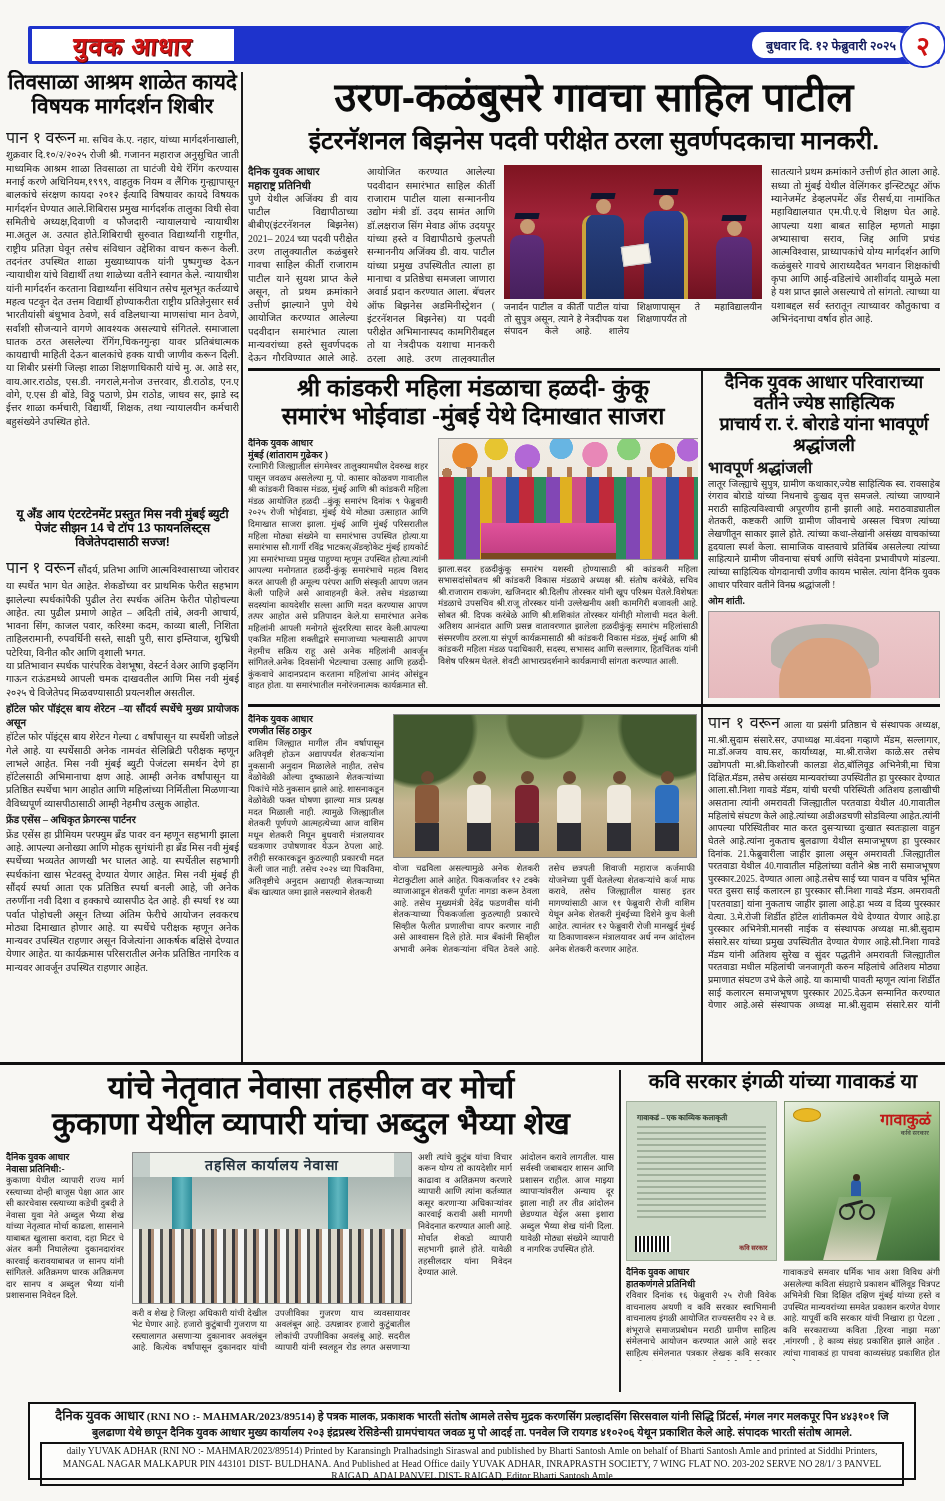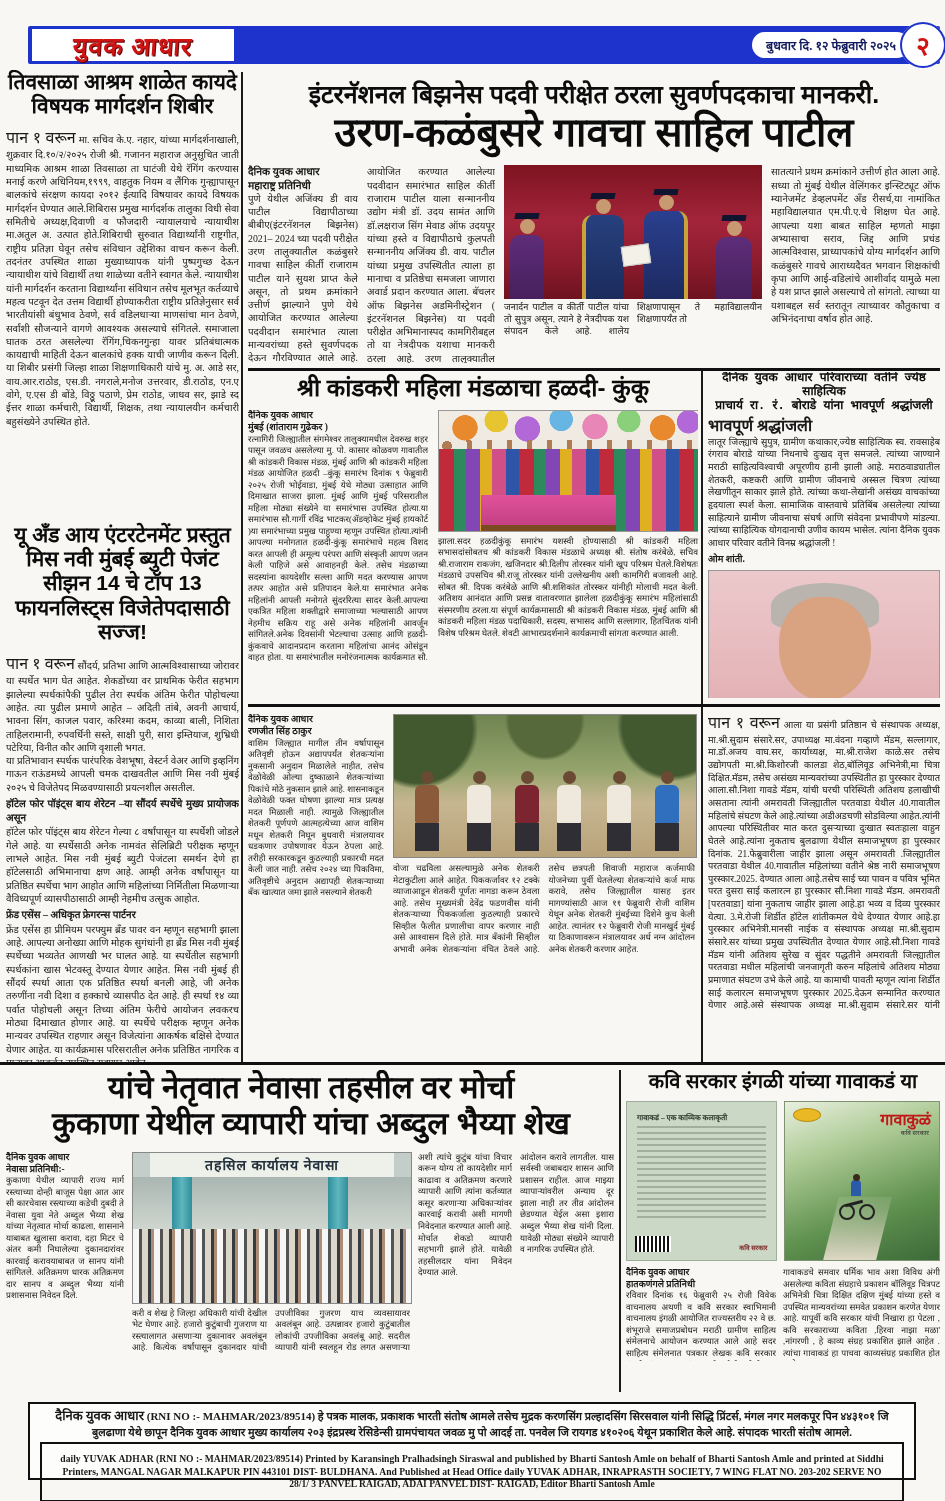--- a/index.html
+++ b/index.html
@@ -21,21 +21,21 @@
   .fs86{font-size:8.6px;line-height:1.34;}
   .fs93{font-size:9.3px;}
   .byline{font-weight:800;font-size:10.5px;line-height:1.25;}
   .lead-bold{font-weight:400;font-size:16px;}
   .subhead-inline{font-weight:800;font-size:10px;margin:3px 0 1px;}
   .vline{position:absolute;width:2px;background:#1a1a1a;}
   .hline{position:absolute;height:2.5px;background:#101010;}
   
   .col-left{position:absolute;left:6px;top:70px;width:233px;height:992px;overflow:hidden;}
   .left-head{font-size:21px;margin:0 0 8px;}
-  .beauty-head{font-size:21px;margin:16px 0 8px;}
+  .beauty-head{font-size:12px;margin:1px 0 8px;}
   
   .main-art{position:absolute;left:248px;top:74px;width:692px;height:292px;overflow:hidden;}
   .main-headline{font-size:40px;}
   .main-sub{font-size:25px;margin-top:6px;}
   .main-cols{display:flex;gap:9px;margin-top:10px;height:198px;}
   .mc1{width:110px;} .mc2{width:128px;} .mc3{width:148px;flex:1;}
   .photo-wrap{width:258px;flex:none;}
   .caption{font-size:9.2px;line-height:1.3;text-align:justify;column-count:2;column-gap:8px;margin-top:3px;overflow:hidden;height:56px;}
   
   .photo-grad{position:relative;width:258px;height:134px;overflow:hidden;
@@ -63,21 +63,21 @@
       radial-gradient(circle 12px at 96% 9%,#b268d6 95%,transparent),
       linear-gradient(180deg,#f1ece4 0%,#e9e3d8 100%);}
   .haldi-women{position:absolute;left:0;right:0;top:32%;bottom:0;
     background:repeating-linear-gradient(90deg,#c02a3a 0 15px,#2d8a5c 15px 27px,#8247b5 27px 41px,#e0b021 41px 53px,#cf4f86 53px 67px,#2f55a8 67px 80px);}
   .haldi-heads{position:absolute;left:0;right:0;top:24%;height:12px;
     background:repeating-radial-gradient(circle at 8px 6px,#b07a52 0 5px,transparent 5px 20px);}
   .haldi-table{position:absolute;left:16%;width:52%;bottom:0;height:30%;
     background:linear-gradient(180deg,#e0529a,#bf3c80);box-shadow:0 -6px 0 #7a4a20 inset;}
   
   .shraddh{position:absolute;left:708px;top:372px;width:232px;height:326px;overflow:hidden;}
-  .shraddh-head{font-size:12px;font-family:Liberation Mono, monospace;}
+  .shraddh-head{font-size:18px;font-family:Liberation Serif, serif;}
   .photo-portrait{position:relative;width:230px;height:176px;margin-top:4px;border:1px solid #999;overflow:hidden;
     background:linear-gradient(180deg,#ecc9cb 0%,#e5b6ba 60%,#ddA7ac 100%);}
   .pface{position:absolute;left:70px;top:26px;width:92px;height:104px;border-radius:48% 52% 55% 55%;background:#d9a381;}
   .phair{position:absolute;left:62px;top:12px;width:108px;height:46px;border-radius:50% 50% 20% 20%;background:#b9b4ad;}
   
   .farmers{position:absolute;left:248px;top:708px;width:450px;height:352px;overflow:hidden;}
   .farm-head{font-size:29px;}
   .farm-cols{display:flex;gap:9px;margin-top:6px;}
   .fc1{width:136px;}
   .fright{width:302px;flex:none;}
@@ -134,21 +134,21 @@
   .cyc-head{position:absolute;width:7px;height:7px;border-radius:50%;background:#3a2a1a;}
   .bk-path{position:absolute;left:30%;bottom:0;width:34%;height:40%;background:linear-gradient(180deg,rgba(238,238,228,.1),#ded8c4);transform:skewX(-14deg);}
   .book-cols{display:flex;gap:7px;margin-top:6px;height:94px;}
   .bkc1{width:150px;} .bkc2{width:157px;}
   
   .footer-box{position:absolute;left:28px;top:1402px;width:888px;height:78px;border:2px solid #111;background:#fdfdfb;
               padding:3px 10px;box-sizing:border-box;}
   .footer-marathi{font-size:11px;font-weight:600;text-align:center;line-height:1.35;margin:0;}
   .footer-marathi .flead{font-weight:900;font-size:13px;}
   .footer-eng-box{border:2px solid #111;margin-top:3px;padding:1px 8px;}
-  .footer-eng{font-size:9.6px;font-weight:700;text-align:center;line-height:1.3;margin:8px;font-family:"Liberation Serif",serif;}
+  .footer-eng{font-size:9.6px;font-weight:400;text-align:center;line-height:1.3;margin:0;font-family:"Liberation Serif",serif;}
 </style>
 </head>
 <body>
 
 <div class="page">
 
   <div class="mast-bar">
     <div class="logo-box">
       <span class="logo-text">युवक आधार</span>
     </div>
@@ -174,22 +174,22 @@
       <div class="subhead-inline">हॉटेल फोर पॉइंट्स बाय शेरेटन –या सौंदर्य स्पर्धेचे मुख्य प्रायोजक असून</div>
       <div>हॉटेल फोर पॉइंट्स बाय शेरेटन गेल्या ८ वर्षांपासून या स्पर्धेशी जोडले गेले आहे. या स्पर्धेसाठी अनेक नामवंत सेलिब्रिटी परीक्षक म्हणून लाभले आहेत. मिस नवी मुंबई ब्युटी पेजंटला समर्थन देणे हा हॉटेलसाठी अभिमानाचा क्षण आहे. आम्ही अनेक वर्षांपासून या प्रतिष्ठित स्पर्धेचा भाग आहोत आणि महिलांच्या निर्मितीला मिळणाऱ्या वैविध्यपूर्ण व्यासपीठासाठी आम्ही नेहमीच उत्सुक आहोत.</div>
       <div class="subhead-inline">फ्रेंड एसेंस – अधिकृत फ्रेगरन्स पार्टनर</div>
       <div>फ्रेंड एसेंस हा प्रीमियम परफ्युम ब्रँड पावर वन म्हणून सहभागी झाला आहे. आपल्या अनोख्या आणि मोहक सुगंधांनी हा ब्रँड मिस नवी मुंबई स्पर्धेच्या भव्यतेत आणखी भर घालत आहे. या स्पर्धेतील सहभागी स्पर्धकांना खास भेटवस्तू देण्यात येणार आहेत. मिस नवी मुंबई ही सौंदर्य स्पर्धा आता एक प्रतिष्ठित स्पर्धा बनली आहे, जी अनेक तरुणींना नवी दिशा व हक्काचे व्यासपीठ देत आहे. ही स्पर्धा १४ व्या पर्वात पोहोचली असून तिच्या अंतिम फेरीचे आयोजन लवकरच मोठ्या दिमाखात होणार आहे. या स्पर्धेचे परीक्षक म्हणून अनेक मान्यवर उपस्थित राहणार असून विजेत्यांना आकर्षक बक्षिसे देण्यात येणार आहेत. या कार्यक्रमास परिसरातील अनेक प्रतिष्ठित नागरिक व मान्यवर आवर्जून उपस्थित राहणार आहेत.</div>
     </div>
   </div>
 
   <div class="vline" style="left:241px;top:72px;height:990px;"></div>
 
   <div class="main-art">
+    <div class="head-xl main-headline">उरण-कळंबुसरे गावचा साहिल पाटील</div>
     <div class="head-xl main-sub">इंटरनॅशनल बिझनेस पदवी परीक्षेत ठरला सुवर्णपदकाचा मानकरी.</div>
-    <div class="head-xl main-headline">उरण-कळंबुसरे गावचा साहिल पाटील</div>
     <div class="main-cols">
       <div class="mc1 body-text">
         <div class="byline">
           <span>दैनिक युवक आधार</span><br>
           <span>महाराष्ट्र प्रतिनिधी</span>
         </div>
         <span>पुणे येथील अजिंक्य डी वाय पाटील विद्यापीठाच्या बीबीए(इंटरनॅशनल बिझनेस) 2021– 2024 च्या पदवी परीक्षेत उरण तालुक्यातील कळंबुसरे गावचा साहिल कीर्ती राजाराम पाटील याने सुयश प्राप्त केले असून, तो प्रथम क्रमांकाने उत्तीर्ण झाल्याने पुणे येथे आयोजित करण्यात आलेल्या पदवीदान समारंभात त्याला मान्यवरांच्या हस्ते सुवर्णपदक देऊन गौरविण्यात आले आहे. तसेच विद्यापीठाचा बेस्ट स्टुडन्ट ऑफ द इयर अवॉर्डचा देखील तो मानकरी ठरला असल्याने सर्वच स्तरातून त्याच्यावर अभिनंदनाचा वर्षाव होत आहे. पुणे येथे</span>
       </div>
       <div class="mc2 body-text">आयोजित करण्यात आलेल्या पदवीदान समारंभात साहिल कीर्ती राजाराम पाटील याला सन्माननीय उद्योग मंत्री डॉ. उदय सामंत आणि डॉ.लक्षराज सिंग मेवाड ऑफ उदयपूर यांच्या हस्ते व विद्यापीठाचे कुलपती सन्माननीय अजिंक्य डी. वाय. पाटील यांच्या प्रमुख उपस्थितीत त्याला हा मानाचा व प्रतिष्ठेचा समजला जाणारा अवार्ड प्रदान करण्यात आला. बॅचलर ऑफ बिझनेस अडमिनीस्ट्रेशन ( इंटरनॅशनल बिझनेस) या पदवी परीक्षेत अभिमानास्पद कामगिरीबद्दल तो या नेत्रदीपक यशाचा मानकरी ठरला आहे. उरण तालुक्यातील ग्रामीण भागातील कळंबुसऱ्या सारख्या खेडे गावातील निवृत्त माध्यमिक शिक्षक राजाराम</div>
       <div class="photo-wrap">
@@ -221,20 +221,21 @@
       <div class="mc3 body-text">सातत्याने प्रथम क्रमांकाने उत्तीर्ण होत आला आहे. सध्या तो मुंबई येथील वेलिंगकर इन्स्टिट्यूट ऑफ म्यानेजमेंट डेव्हलपमेंट अँड रीसर्च,या नामांकित महाविद्यालयात एम.पी.ए.चे शिक्षण घेत आहे. आपल्या यशा बाबत साहिल म्हणतो माझा अभ्यासाचा सराव, जिद्द आणि प्रचंड आत्मविश्वास, प्राध्यापकांचे योग्य मार्गदर्शन आणि कळंबुसरे गावचे आराध्यदैवत भगवान शिक्षकांची कृपा आणि आई-वडिलांचे आशीर्वाद यामुळे मला हे यश प्राप्त झाले असल्याचे तो सांगतो. त्याच्या या यशाबद्दल सर्व स्तरातून त्याच्यावर कौतुकाचा व अभिनंदनाचा वर्षाव होत आहे.</div>
     </div>
   </div>
 
   <div class="hline" style="left:248px;top:368px;width:692px;"></div>
   <div class="vline" style="left:701px;top:371px;height:691px;"></div>
 
   <div class="haldi">
     <div class="head-xl haldi-head">
       <div>श्री कांडकरी महिला मंडळाचा हळदी- कुंकू</div>
+      <div>समारंभ भोईवाडा -मुंबई येथे  दिमाखात साजरा</div>
     </div>
     <div class="haldi-cols">
       <div class="hc1 body-text fs86" style="height:252px;">
         <div class="byline" style="font-size:9.5px;">
           <span>दैनिक युवक आधार</span><br>
           <span>मुंबई (शांताराम गुढेकर )</span>
         </div>
         <span>रत्नागिरी जिल्ह्यातील संगमेश्वर तालुक्यामधील देवरुख शहर पासून जवळच असलेल्या मु. पो. कासार कोळवण गावातील श्री कांडकरी विकास मंडळ, मुंबई आणि श्री कांडकरी महिला मंडळ आयोजित हळदी –कुंकू समारंभ दिनांक ९ फेब्रुवारी २०२५ रोजी भोईवाडा, मुंबई येथे मोठ्या उत्साहात आणि दिमाखात साजरा झाला. मुंबई आणि मुंबई परिसरातील महिला मोठ्या संख्येने या समारंभास उपस्थित होत्या.या समारंभास सौ.गार्गी रविंद्र भाटकर(ॲडव्होकेट मुंबई हायकोर्ट )या समारंभाच्या प्रमुख पाहुण्या म्हणून उपस्थित होत्या.त्यांनी आपल्या मनोगतात हळदी-कुंकू समारंभाचे महत्व विशद करत आपली ही अमूल्य परंपरा आणि संस्कृती आपण जतन केली पाहिजे असे आवाहनही केले. तसेच मंडळाच्या सदस्यांना कायदेशीर सल्ला आणि मदत करण्यास आपण तत्पर आहोत असे प्रतिपादन केले.या समारंभात अनेक महिलांनी आपली मनोगते सुंदररित्या सादर केली.आपल्या एकत्रित महिला शक्तीद्वारे समाजाच्या भल्यासाठी आपण नेहमीच सक्रिय राहू असे अनेक महिलांनी आवर्जून सांगितले.अनेक दिवसांनी भेटल्याचा उत्साह आणि हळदी-कुंकवाचे आदानप्रदान करताना महिलांचा आनंद ओसंडून वाहत होता. या समारंभातील मनोरंजनात्मक कार्यक्रमात सौ. शितल शशिकांत तोरस्कर आयोजित उखाण्यांचा बहारदार कार्यक्रम</span>
       </div>
       <div class="hc2">

